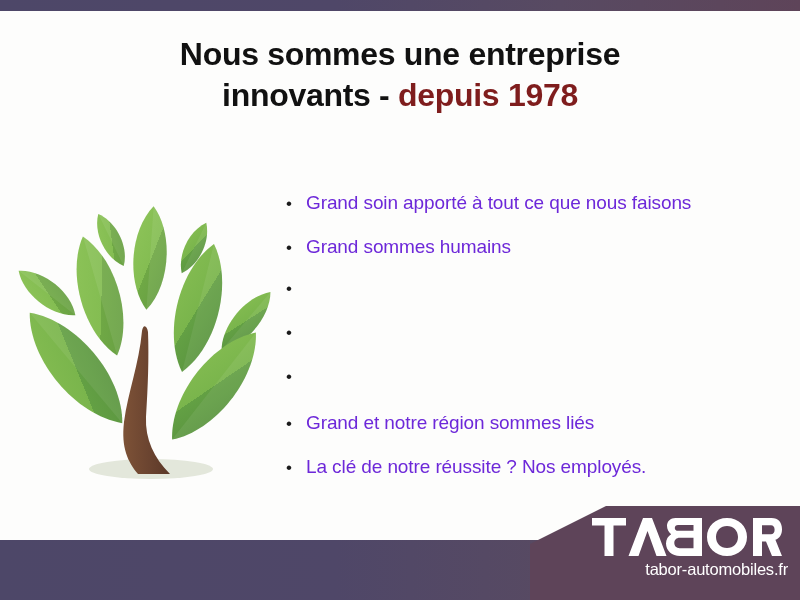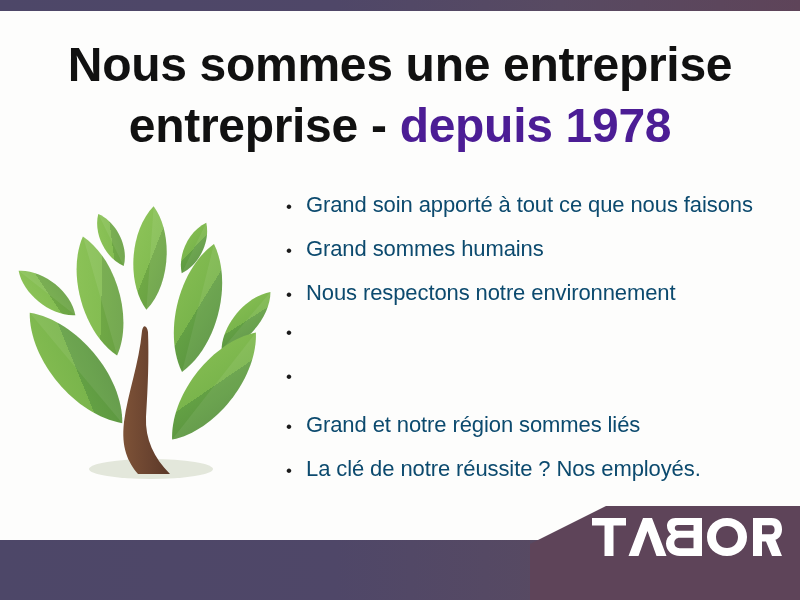--- a/index.html
+++ b/index.html
@@ -36,28 +36,28 @@
     height: 60px;
   }
 
   
   .headline {
     position: absolute;
     top: 34px;
     left: 0;
     width: 800px;
     text-align: center;
-    font-size: 48px;
+    font-size: 32px;
     font-weight: bold;
     line-height: 1.28;
     letter-spacing: -0.3px;
     color: #111111;
   }
   .headline .accent {
-    color: #4c1d95;
+    color: #7f1d1d;
   }
   .headline .line {
     display: block;
   }
 
   
   .bullets {
     position: absolute;
     top: 192px;
     left: 286px;
@@ -69,22 +69,22 @@
     height: 44px;
   }
   .bullet-dot {
     width: 20px;
     flex: 0 0 20px;
     font-size: 17px;
     line-height: 1;
     color: #1b1b1b;
   }
   .bullet-text {
-    font-size: 22px;
-    color: #0c4a6e;
+    font-size: 19px;
+    color: #6d28d9;
     white-space: nowrap;
     letter-spacing: -0.1px;
   }
 
   
   .tree {
     position: absolute;
     left: 18px;
     top: 186px;
     width: 256px;
@@ -136,21 +136,21 @@
 </style>
 </head>
 <body>
 
 <div class="slide">
 
   <div class="band band-top"></div>
 
   <div class="headline">
     <span class="line">Nous sommes une entreprise</span>
-    <span class="line"><span>entreprise - </span><span class="accent">depuis 1978</span></span>
+    <span class="line"><span>innovants - </span><span class="accent">depuis 1978</span></span>
   </div>
 
   <div class="tree">
     <svg viewBox="0 0 256 304" xmlns="http://www.w3.org/2000/svg" aria-hidden="true">
       <defs>
         <linearGradient id="lfA" x1="0" y1="0" x2="1" y2="1">
           <stop offset="0%" stop-color="#8ec459"></stop>
           <stop offset="52%" stop-color="#84bd52"></stop>
           <stop offset="52%" stop-color="#6fa845"></stop>
           <stop offset="100%" stop-color="#659c42"></stop>
@@ -225,21 +225,20 @@
     <div class="bullet-row">
       <span class="bullet-dot">•</span>
       <span class="bullet-text">Grand soin apporté à tout ce que nous faisons</span>
     </div>
     <div class="bullet-row">
       <span class="bullet-dot">•</span>
       <span class="bullet-text">Grand sommes humains</span>
     </div>
     <div class="bullet-row">
       <span class="bullet-dot">•</span>
-      <span class="bullet-text">Nous respectons notre environnement</span>
     </div>
     <div class="bullet-row">
       <span class="bullet-dot">•</span>
     </div>
     <div class="bullet-row">
       <span class="bullet-dot">•</span>
     </div>
     <div class="bullet-row">
       <span class="bullet-dot">•</span>
       <span class="bullet-text">Grand et notre région sommes liés</span>
@@ -273,16 +272,17 @@
                      S123.4 0 135 0 Z
                      M135 8 c-6.4 0-11 4.6-11 11 s4.6 11 11 11 s11-4.6 11-11
                      S141.4 8 135 8 Z"></path>
 
             <path d="M161 0 h18.5 C186.5 0 190 4.6 190 11.2 c0 5.2-2.4 9.2-6.6 10.6
                      L190 38 h-10 l-6-14.6 h-4 V38 h-9 Z
                      M170 7.3 v9 h9 c2.2 0 3.6-1.7 3.6-4.5 c0-2.8-1.4-4.5-3.6-4.5 Z"></path>
           </g>
         </svg>
       </div>
+      <div class="logo-url">tabor-automobiles.fr</div>
     </div>
   </div>
 
 </div>
 
 </body></html>

